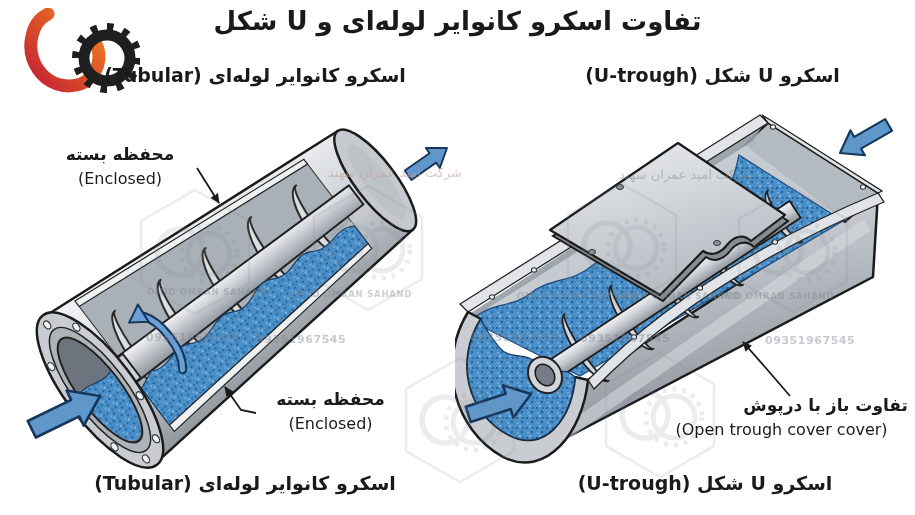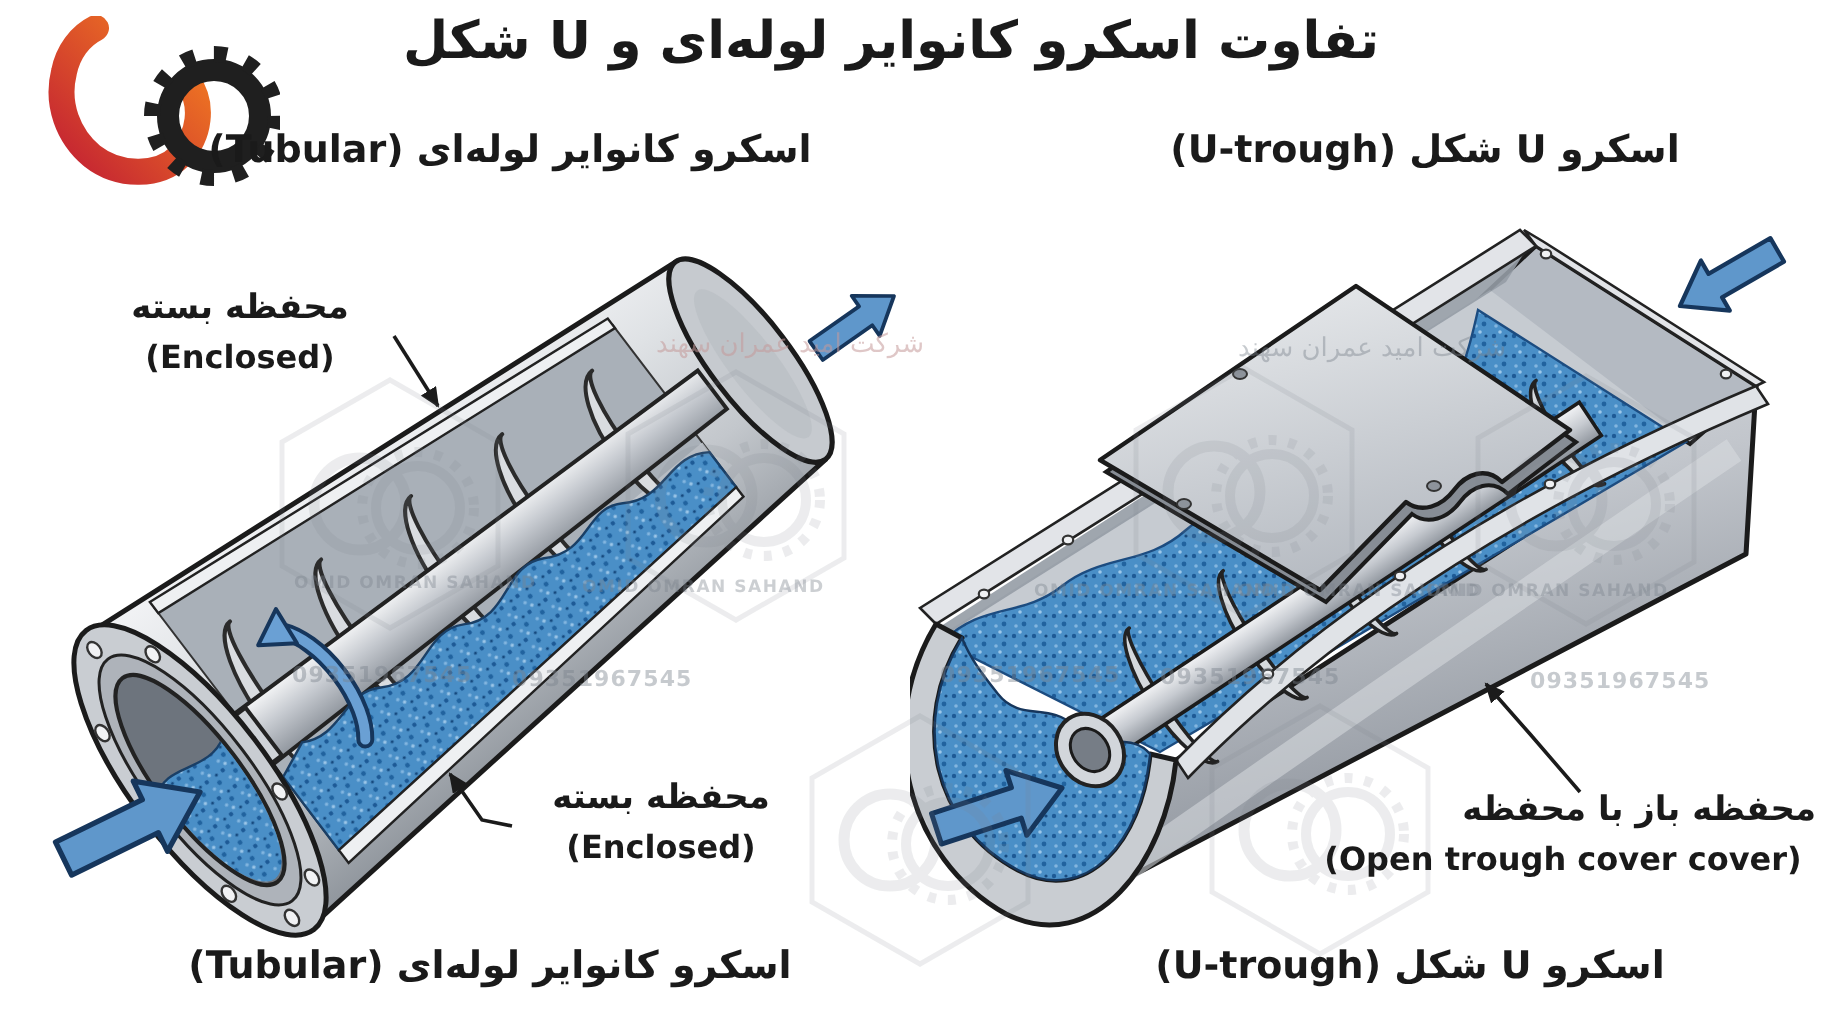--- a/index.html
+++ b/index.html
@@ -4,21 +4,21 @@
 <style>
   html,body{margin:0;padding:0;background:#fff;}
   #canvas{position:relative;width:915px;height:515px;background:#ffffff;overflow:hidden;
           font-family:"DejaVu Sans",sans-serif;color:#1a1a1a;}
   .abs{position:absolute;}
   .ttl{font-weight:bold;font-size:26px;text-align:center;direction:rtl;}
   .hdr{font-weight:bold;font-size:19px;text-align:center;direction:rtl;}
   .cap{font-weight:bold;font-size:19px;text-align:center;direction:rtl;}
   .lbl{direction:rtl;text-align:center;line-height:1.55;}
   .lbl .fa{font-weight:bold;font-size:17px;display:block;}
-  .lbl .en{font-weight:700;font-size:16px;display:block;direction:ltr;}
+  .lbl .en{font-weight:400;font-size:16px;display:block;direction:ltr;}
   .wm{color:#7a828c;pointer-events:none;white-space:nowrap;}
   .wm-en{font-size:8.5px;font-weight:bold;letter-spacing:.09em;opacity:.38;text-align:center;width:90px;margin-left:39px;}
   .wm-ph{font-size:11px;font-weight:600;letter-spacing:.05em;opacity:.42;text-align:center;width:84px;}
   .wm-fa{font-size:13px;opacity:.42;direction:rtl;text-align:center;}
   .wm-fa.pink{color:#c59a9a;opacity:.55;}
   svg{display:block;}
 </style>
 </head>
 <body>
 
@@ -237,36 +237,36 @@
       <linearGradient id="logoGrad" x1="0" y1="1" x2="1" y2="0">
         <stop offset="0" stop-color="#c21f33"></stop>
           <stop offset="1" stop-color="#f58220"></stop>
       </linearGradient>
     </defs>
     <path d="M 38,6 C 30,10 24,18 22,28 C 18,44 24,60 36,70 C 50,81 70,80 80,70 C 90,60 92,44 84,33" fill="none" stroke="url(#logoGrad)" stroke-width="13" stroke-linecap="round"></path>
     <circle cx="97" cy="50" r="23" fill="none" stroke="#1f1f1f" stroke-width="11"></circle>
     <circle cx="97" cy="50" r="31" fill="none" stroke="#1f1f1f" stroke-width="8" stroke-dasharray="6.5 9.7"></circle>
   </svg>
 
-  <div class="abs ttl" style="left:138px;top:6px;width:615px">تفاوت اسکرو کانوایر لوله‌ای و U شکل</div>
+  <div class="abs ttl" style="left:150px;top:6px;width:615px">تفاوت اسکرو کانوایر لوله‌ای و U شکل</div>
 
   <div class="abs hdr" style="left:55px;top:64px;width:400px">اسکرو کانوایر لوله‌ای (Tubular)</div>
   <div class="abs hdr" style="left:535px;top:64px;width:355px">اسکرو U شکل (U-trough)</div>
 
   <div class="abs lbl" style="left:30px;top:141px;width:180px">
     <span class="fa">محفظه بسته</span>
     <span class="en">(Enclosed)</span>
   </div>
 
   <div class="abs lbl" style="left:248px;top:386px;width:165px">
     <span class="fa">محفظه بسته</span>
     <span class="en">(Enclosed)</span>
   </div>
 
   <div class="abs lbl" style="left:655px;top:392px;width:253px">
-    <span class="fa" style="text-align:right">محفظه باز با محفظه</span>
+    <span class="fa" style="text-align:right">تفاوت باز با درپوش</span>
     <span class="en">(Open trough cover cover)</span>
   </div>
 
   <div class="abs cap" style="left:65px;top:472px;width:360px">اسکرو کانوایر لوله‌ای (Tubular)</div>
   <div class="abs cap" style="left:530px;top:472px;width:350px">اسکرو U شکل (U-trough)</div>
 
 </div>
 
 </body></html>

